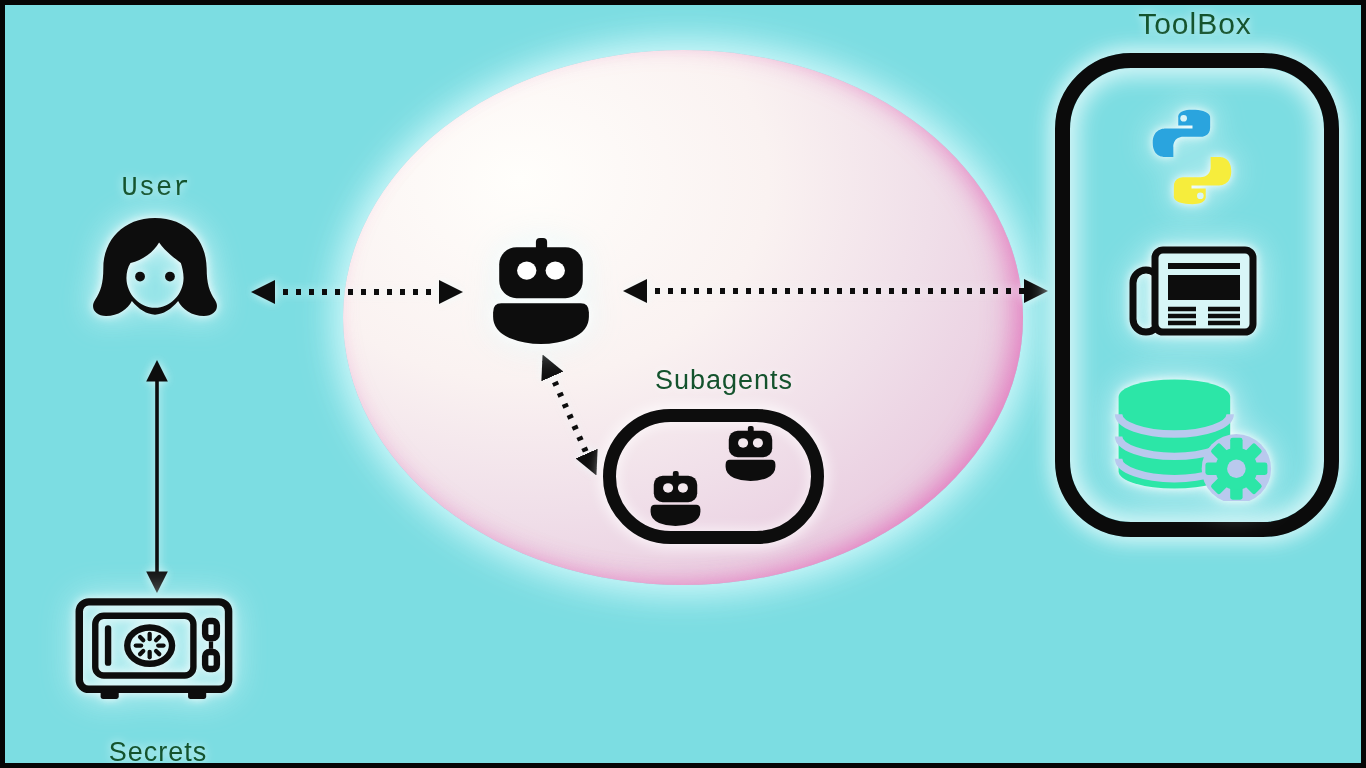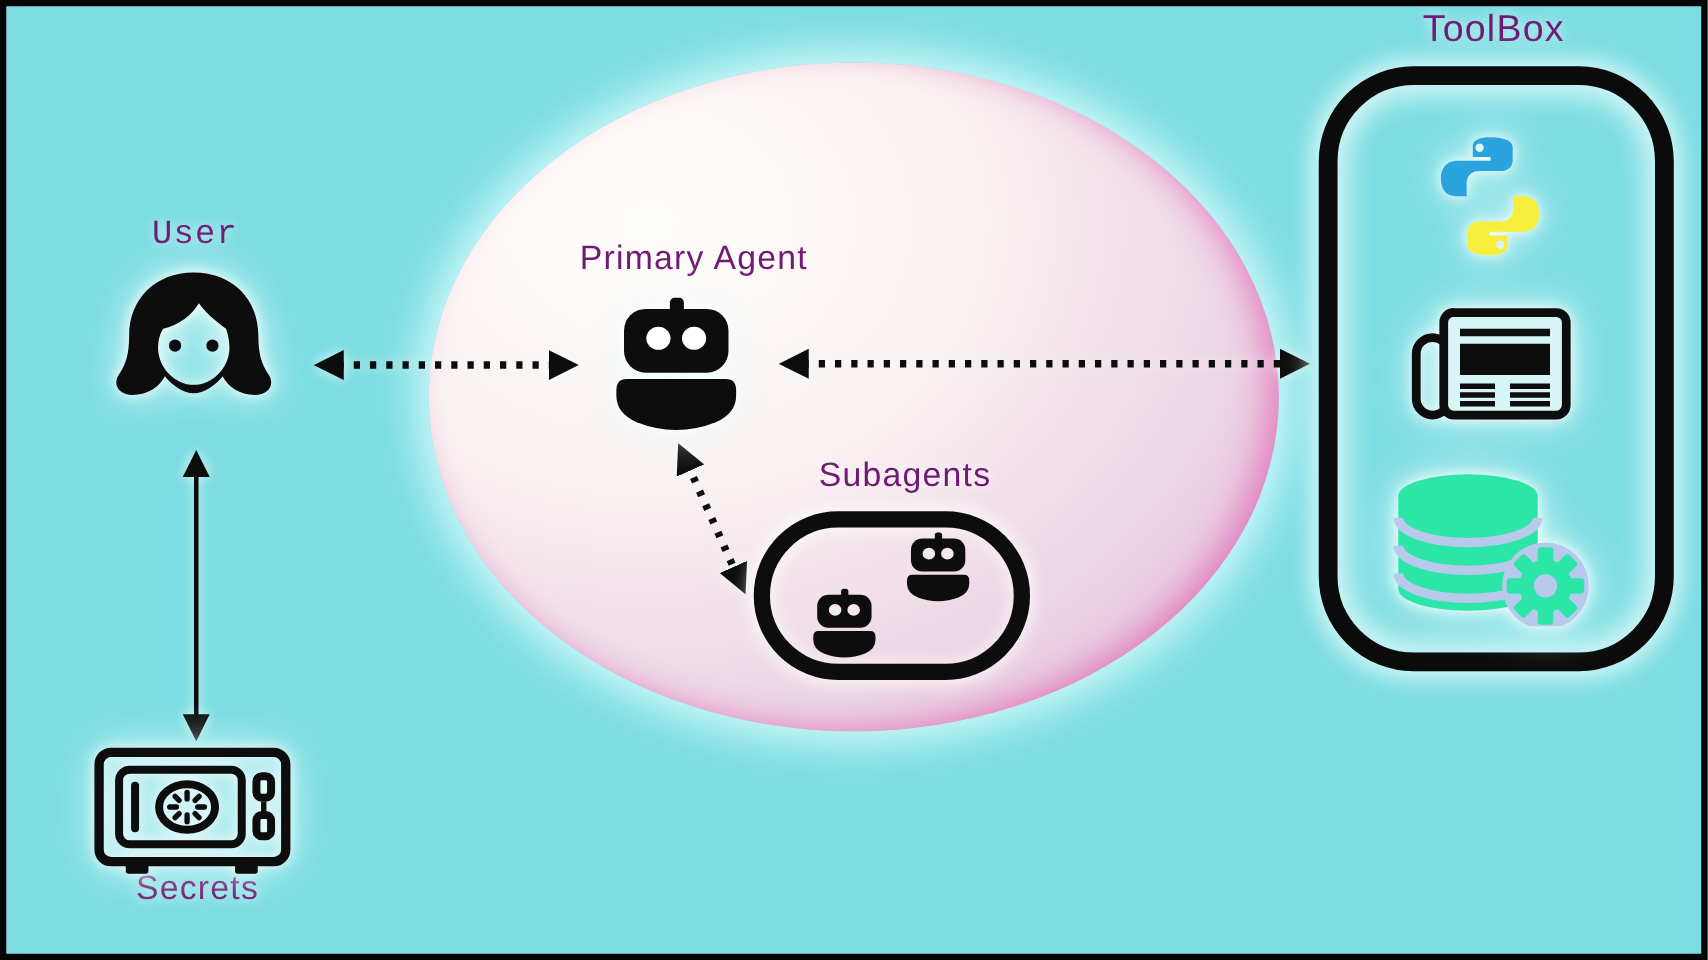--- a/index.html
+++ b/index.html
@@ -3,21 +3,21 @@
 <meta charset="utf-8">
 <style>
   html,body{margin:0;padding:0;background:#333;}
   .canvas{
     position:relative;width:1366px;height:768px;box-sizing:border-box;
     background:#7cdde2;border:5px solid #060606;overflow:hidden;
     font-family:"Liberation Sans", sans-serif;color:#101010;
   }
   .lbl{
     position:absolute;text-align:center;font-size:27px;letter-spacing:1px;
-    color:#701a75;text-shadow:0 0 10px rgba(255,255,255,.85);white-space:nowrap;
+    color:#14532d;text-shadow:0 0 10px rgba(255,255,255,.85);white-space:nowrap;
   }
   .agents-ellipse{
     position:absolute;left:338px;top:45px;width:680px;height:535px;border-radius:50%;
     background:radial-gradient(ellipse at 26% 24%, #fffefb 0%, #faf2f1 35%, #f0dfe9 58%, #e9cce0 78%, #e3bcda 95%);
     box-shadow:0 0 34px 10px rgba(214,250,252,.95),
                inset -18px -4px 28px -8px rgba(224,95,180,.65),
                inset 0 -10px 24px -10px rgba(224,95,180,.35);
   }
   .icon{position:absolute;filter:drop-shadow(0 0 5px rgba(255,255,255,.95)) drop-shadow(0 0 16px rgba(230,250,251,.85));}
   .icon svg{display:block;width:100%;height:100%;}
@@ -38,21 +38,21 @@
   }
   .icon-python{left:1122px;top:98px;width:130px;height:108px;}
   .icon-news{left:1116px;top:238px;width:140px;height:102px;}
   .icon-db{left:1104px;top:372px;width:168px;height:124px;}
   .arrows{position:absolute;left:0;top:0;width:1366px;height:768px;
     filter:drop-shadow(0 0 5px rgba(240,252,252,.9));pointer-events:none;}
   .lbl-user{left:86px;top:168px;width:130px;font-family:Liberation Mono, monospace;}
   .lbl-primary{left:430px;top:186px;width:240px;}
   .lbl-subagents{left:629px;top:360px;width:180px;text-align:center;}
   .lbl-toolbox{left:1110px;top:2px;width:160px;font-size:30px;}
-  .lbl-secrets{left:78px;top:690px;width:150px;}
+  .lbl-secrets{left:78px;top:732px;width:150px;}
 </style>
 </head>
 <body>
 
 <div class="canvas">
 
   <div class="agents-ellipse"></div>
 
   <svg class="arrows" viewBox="0 0 1366 768">
     <defs>
@@ -63,21 +63,20 @@
         <path d="M0 0 L6 3 L0 6 Z" fill="#0d0d0d"></path>
       </marker>
     </defs>
     <line x1="252" y1="287" x2="452" y2="287" stroke="#0d0d0d" stroke-width="6" stroke-dasharray="5 8" marker-start="url(#mD)" marker-end="url(#mD)"></line>
     <line x1="624" y1="286" x2="1037" y2="286" stroke="#0d0d0d" stroke-width="6" stroke-dasharray="5 8" marker-start="url(#mD)" marker-end="url(#mD)"></line>
     <line x1="540" y1="355" x2="589" y2="465" stroke="#0d0d0d" stroke-width="6" stroke-dasharray="4 8" marker-start="url(#mD)" marker-end="url(#mD)"></line>
     <line x1="152" y1="360" x2="152" y2="583" stroke="#0d0d0d" stroke-width="3.6" marker-start="url(#mS)" marker-end="url(#mS)"></line>
   </svg>
 
   <div class="lbl lbl-user">User</div>
-  <div class="lbl lbl-primary">Primary Agent</div>
   <div class="lbl lbl-subagents">Subagents</div>
   <div class="lbl lbl-toolbox">ToolBox</div>
   <div class="lbl lbl-secrets">Secrets</div>
 
   <div class="icon icon-user">
     <svg viewBox="0 0 100 100">
       <path fill="#0d0d0d" fill-rule="evenodd" d="
         M50 3 C27 3 12 19 12 40 C12 51 10 57 6 63 C2 69 6 75 14 75
         C23 75 30 70 33 64 C38 70 44 74 50 74 C56 74 62 70 67 64
         C70 70 77 75 86 75 C94 75 98 69 94 63 C90 57 88 51 88 40

